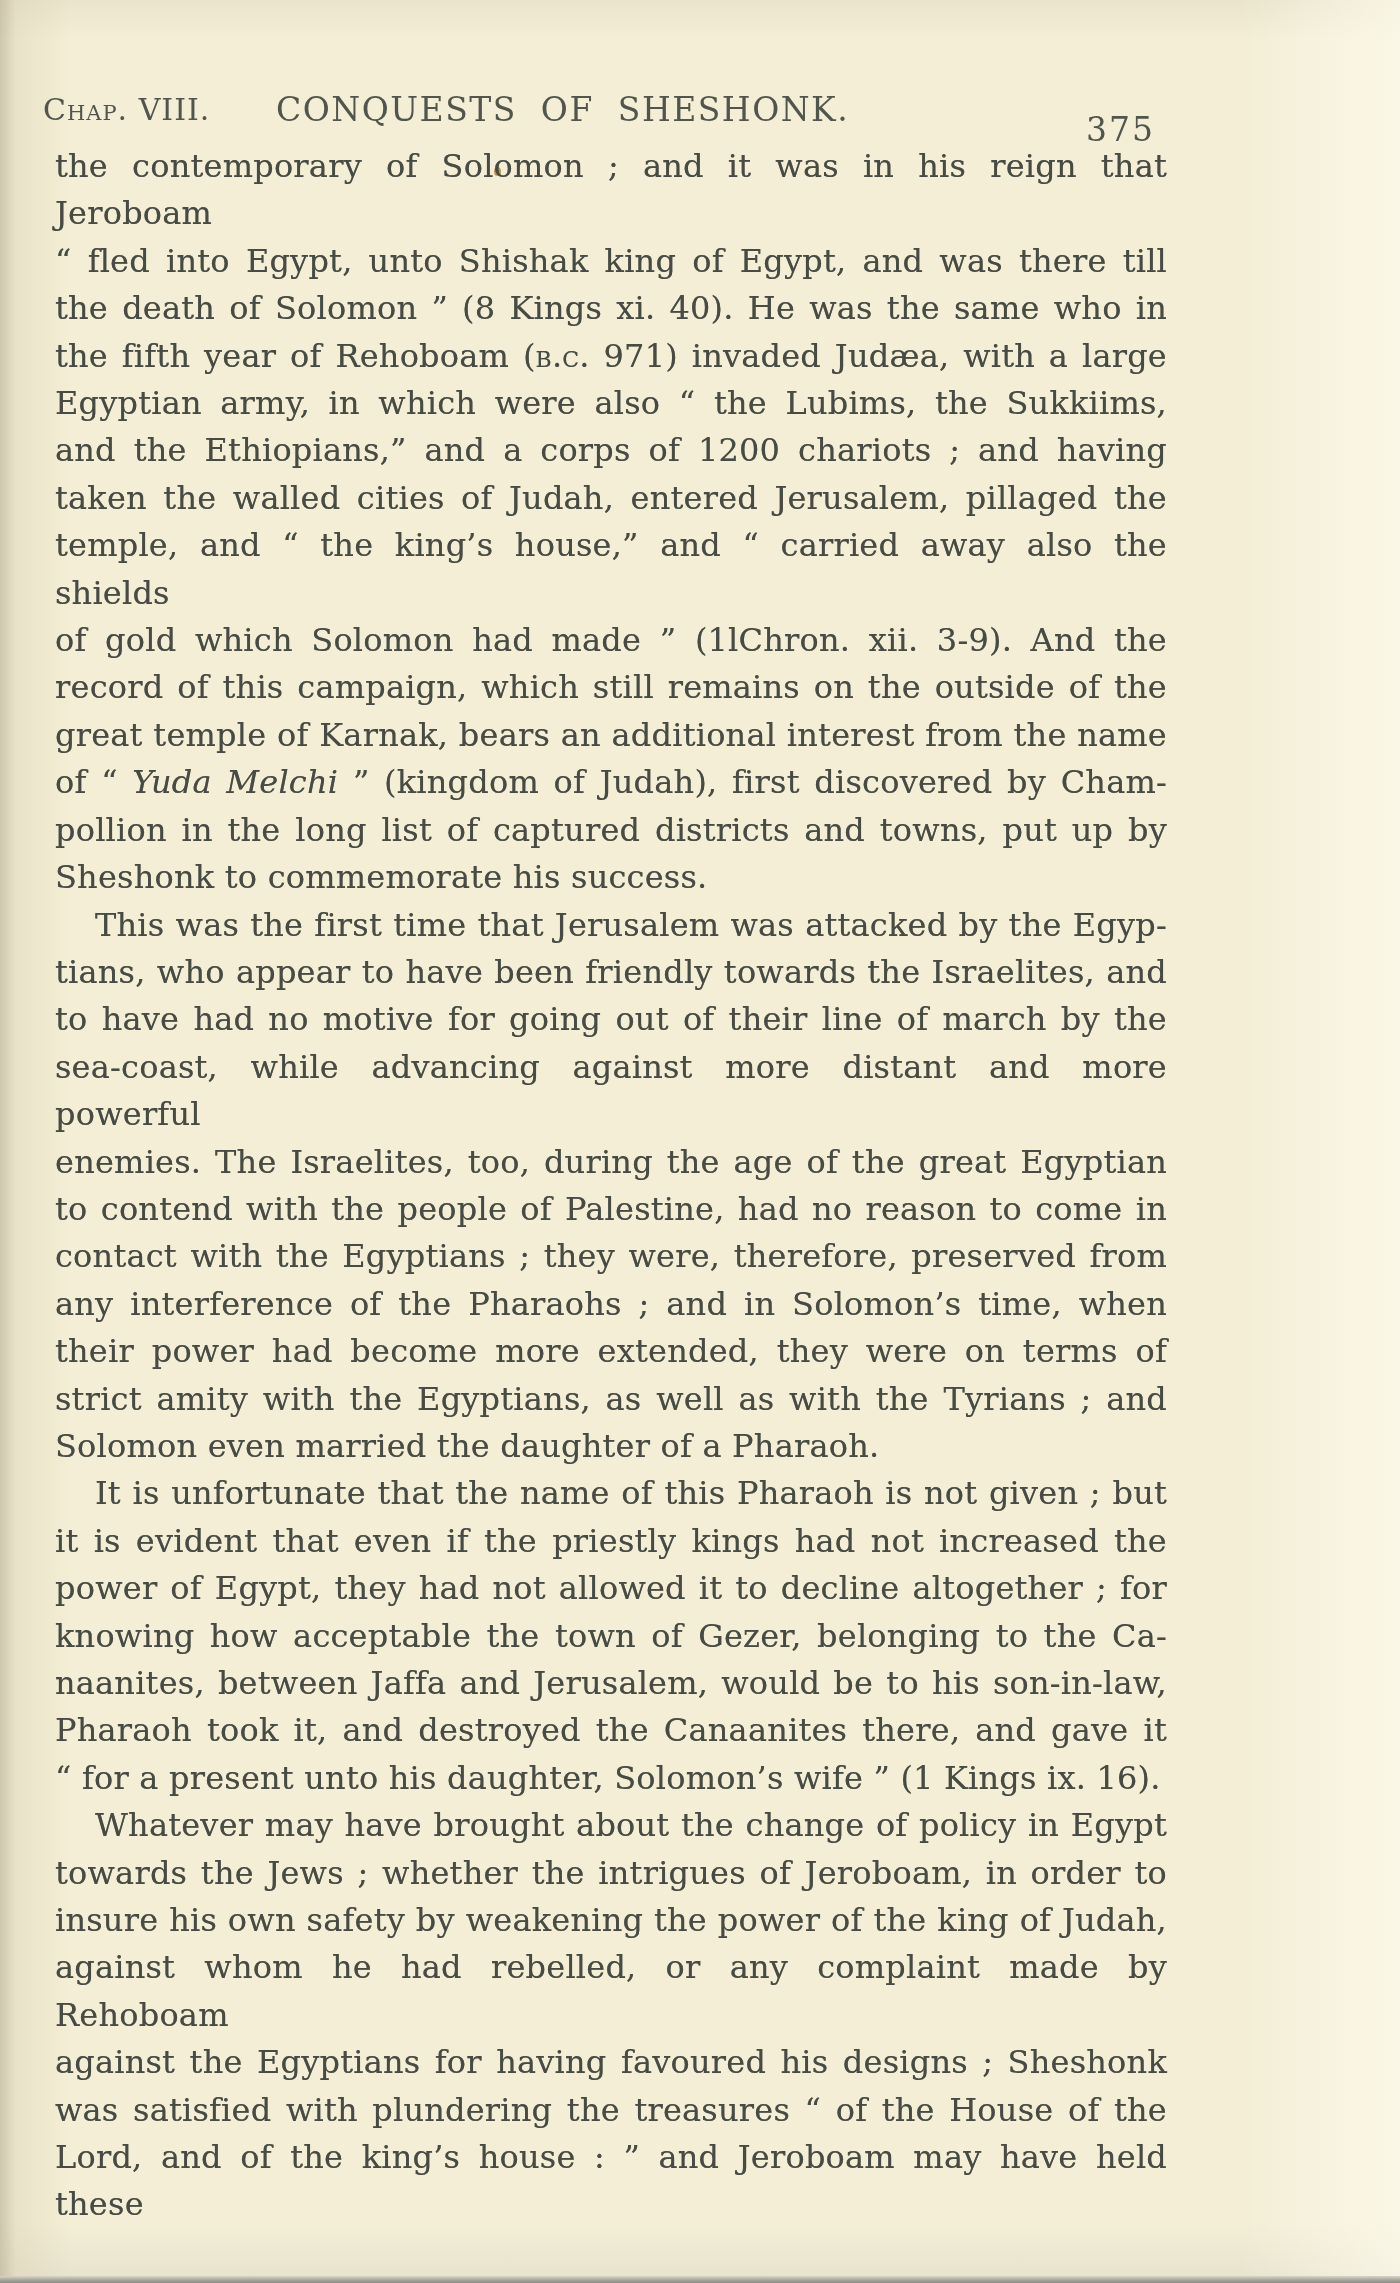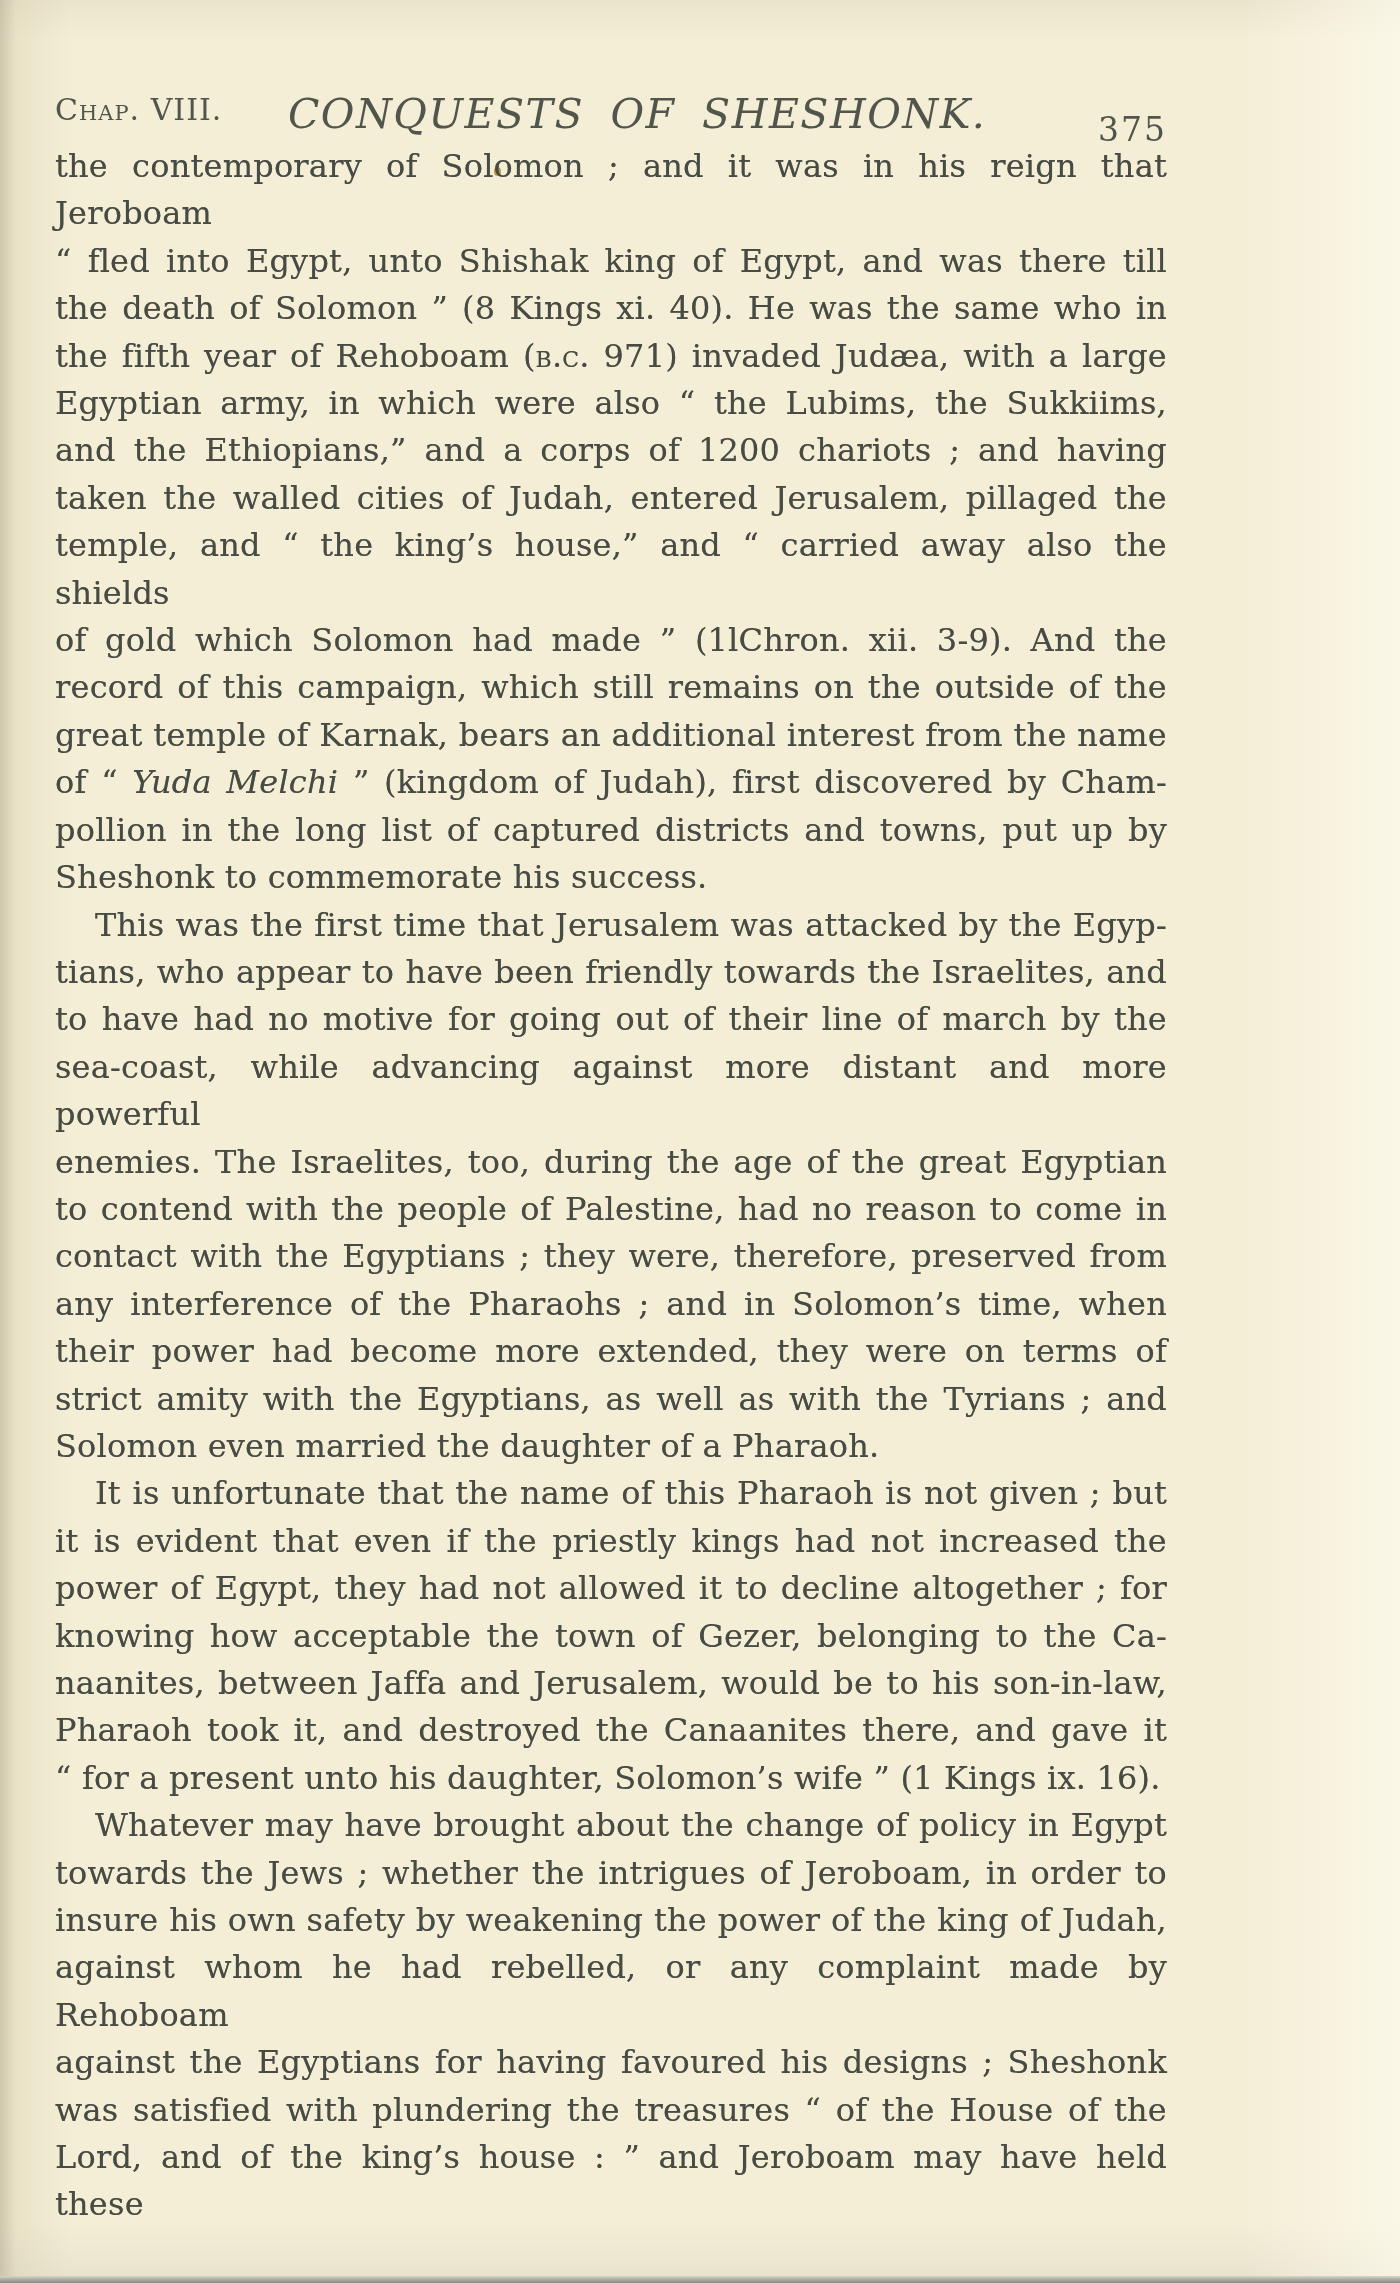--- a/index.html
+++ b/index.html
@@ -13,42 +13,41 @@
       linear-gradient(90deg, rgba(176,168,142,0.55) 0px, rgba(214,205,176,0.35) 16px, rgba(0,0,0,0) 70px),
       linear-gradient(270deg, rgba(255,252,240,0.65) 0px, rgba(0,0,0,0) 160px),
       linear-gradient(180deg, rgba(222,216,192,0.45) 0px, rgba(0,0,0,0) 40px),
       linear-gradient(0deg, rgba(219,214,196,0.5) 0px, rgba(0,0,0,0) 60px),
       #f3eed5;
     color: var(--ink, #474b43);
   }
   .header {
     position: absolute;
     top: 90px;
-    left: 55px;
+    left: 43px;
     width: 1112px;
     height: 46px;
     color: var(--header-ink, #51554c);
     text-align: right;
   }
   .chapter {
     position: absolute;
     left: 0;
     top: 2px;
     font-size: 30px;
     font-variant: small-caps;
     letter-spacing: 1px;
   }
   .title {
     position: absolute;
     left: 233px;
     top: 0;
-    font-size: 41px;
+    font-size: 33px;
     letter-spacing: 1.5px;
     word-spacing: 12px;
-    font-style: italic;
   }
   .pagenum {
     position: absolute;
     right: 0;
     top: 0;
     font-size: 33px;
     letter-spacing: 2px;
     margin-top: 20px;
   }
   .body-text {

